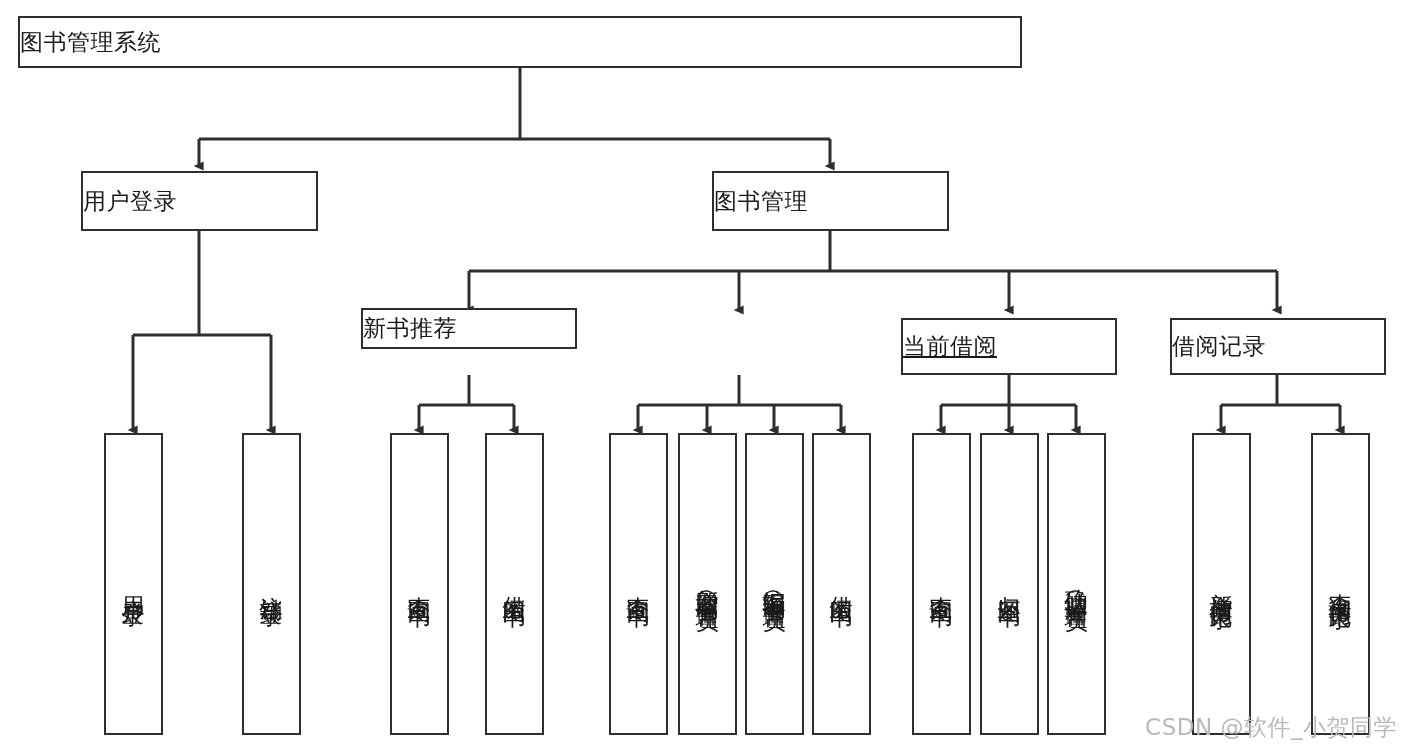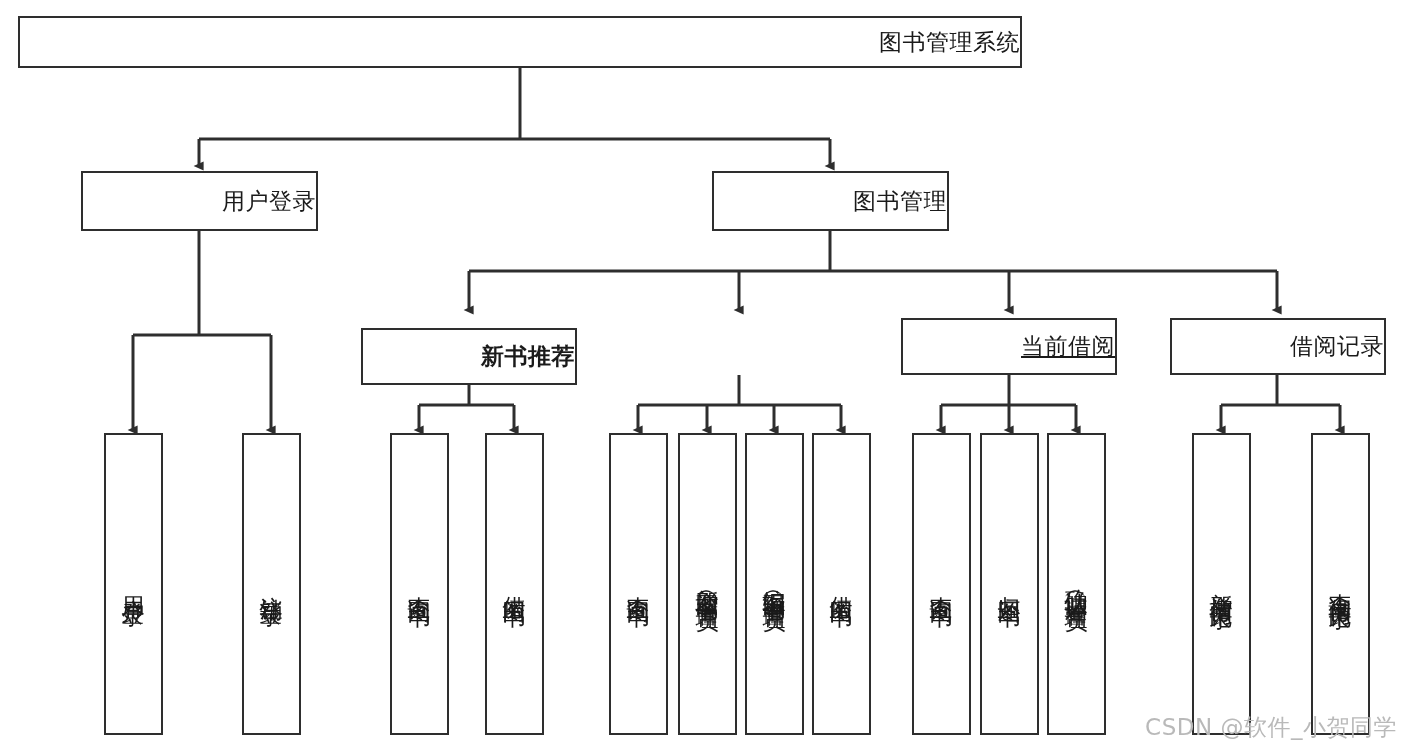--- a/index.html
+++ b/index.html
@@ -25,21 +25,21 @@
     width: 1405px;
     height: 747px;
   }
   .node {
     position: absolute;
     box-sizing: border-box;
     border: 2px solid #2e2e2e;
     background: #ffffff;
     display: flex;
     align-items: center;
-    justify-content: flex-end;
+    justify-content: flex-start;
     color: #1a1a1a;
   }
   .node .label {
     display: block;
     text-align: center;
     line-height: 1.22;
     letter-spacing: 0.5px;
   }
   .node.horizontal .label {
     font-size: 23px;
@@ -131,21 +131,21 @@
   </div>
 
   <div class="node horizontal" style="left:81px; top:171px; width:237px; height:60px;">
     <span class="label">用户登录</span>
   </div>
 
   <div class="node horizontal" style="left:712px; top:171px; width:237px; height:60px;">
     <span class="label">图书管理</span>
   </div>
 
-  <div class="node horizontal" style="left:361px; top:328px; width:216px; height:57px;font-weight:bold;">
+  <div class="node horizontal" style="left:361px; top:308px; width:216px; height:41px;">
     <span class="label">新书推荐</span>
   </div>
 
 
   <div class="node horizontal" style="left:901px; top:318px; width:216px; height:57px;text-decoration:underline;">
     <span class="label">当前借阅</span>
   </div>
 
   <div class="node horizontal" style="left:1170px; top:318px; width:216px; height:57px;">
     <span class="label">借阅记录</span>

